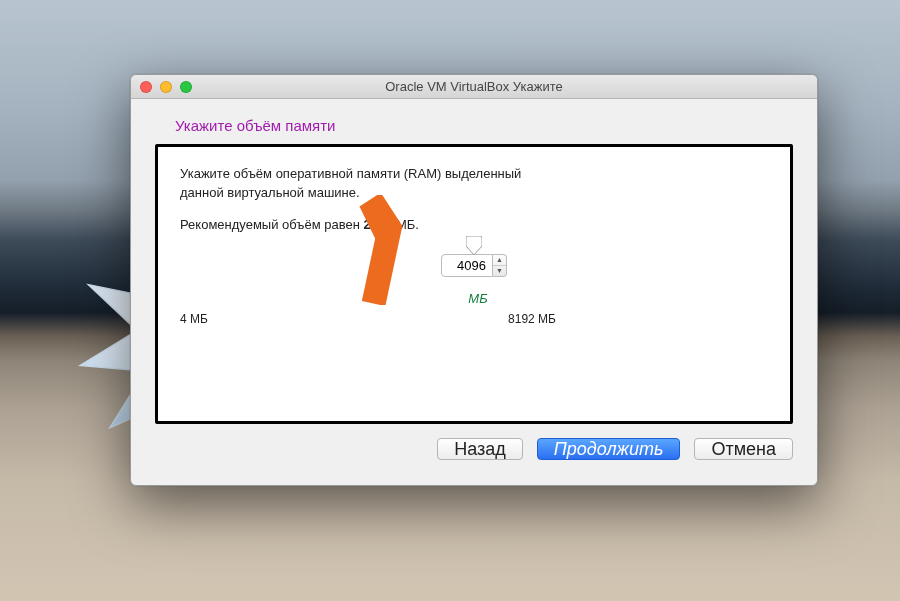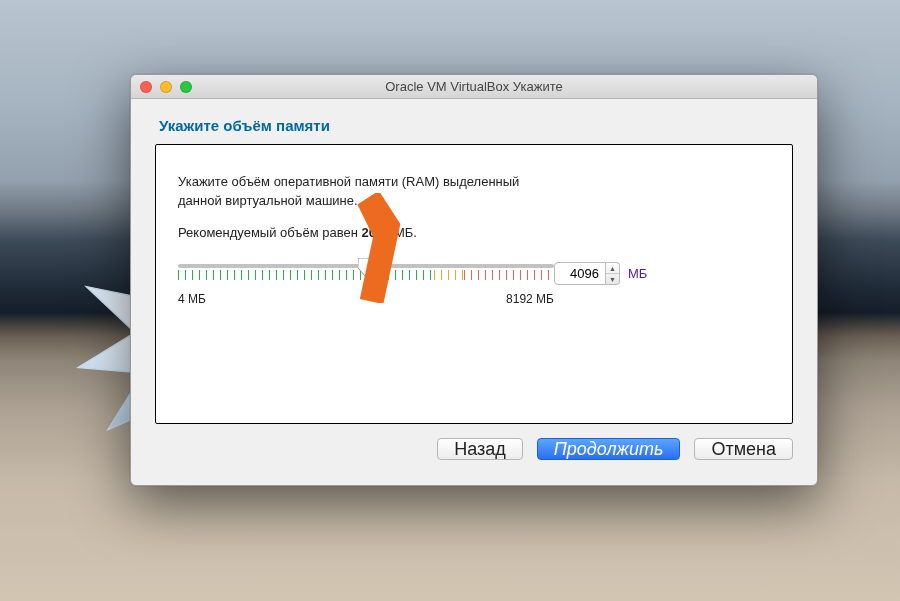--- a/index.html
+++ b/index.html
@@ -57,51 +57,53 @@
       flex: 1;
       text-align: center;
       font-size: 13px;
       color: #464646;
     }
     .content {
       padding: 18px 24px 0 24px;
     }
     .heading {
       font-size: 15px;
-      font-weight: 700;
-      color: #0369a1;
+      font-weight: 400;
+      color: #a21caf;
       margin-bottom: 10px;
-      margin-left: 4px;
+      margin-left: 20px;
     }
     .inset-panel {
       background: #ffffff;
-      border: 1px solid #000000;
+      border: 3px solid #000000;
       border-radius: 2px;
       width: 100%;
       height: 280px;
       position: relative;
-      padding: 28px 22px;
+      padding: 18px 22px;
       overflow: visible;
     }
     .desc {
       font-size: 13px;
       color: #222;
       line-height: 1.45;
       max-width: 360px;
     }
     .recommended {
       margin-top: 14px;
       font-size: 13px;
       color: #222;
     }
     .recommended b { font-weight: 700; }
     .slider-row {
-      margin-top: 22px;
+      margin-top: 8px;
       display: flex;
       align-items: center;
+      gap: 14px;
+      flex-direction: column;
     }
     .slider-wrap {
       flex: 1;
       position: relative;
       height: 24px;
     }
     .track-base {
       position: absolute;
       top: 2px; left: 0; right: 0;
       height: 4px;
@@ -167,22 +169,23 @@
       display:flex;
       align-items:center;
       justify-content:center;
       font-size: 7px;
       color:#555;
       line-height:1;
     }
     .stepper .s:first-child { border-bottom: 1px solid #ccc; }
     .unit {
       font-size: 13px;
-      color: #4c1d95;
+      color: #15803d;
       margin-left: 8px;
+      font-style: italic;
     }
     .buttons-row {
       display: flex;
       justify-content: flex-end;
       gap: 14px;
       padding: 14px 24px 0 0;
     }
     .btn {
       height: 22px;
       padding: 0 16px;

